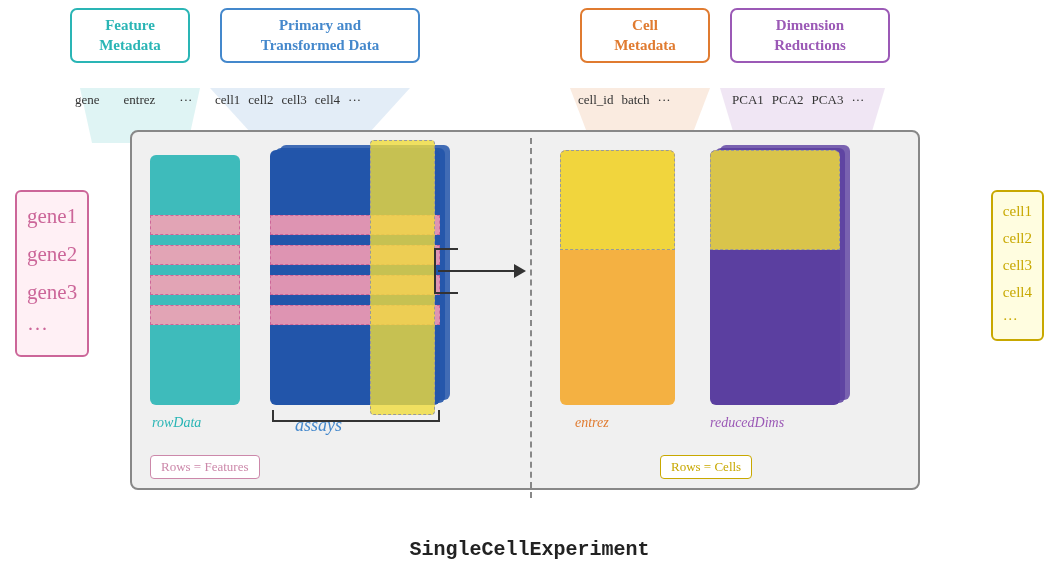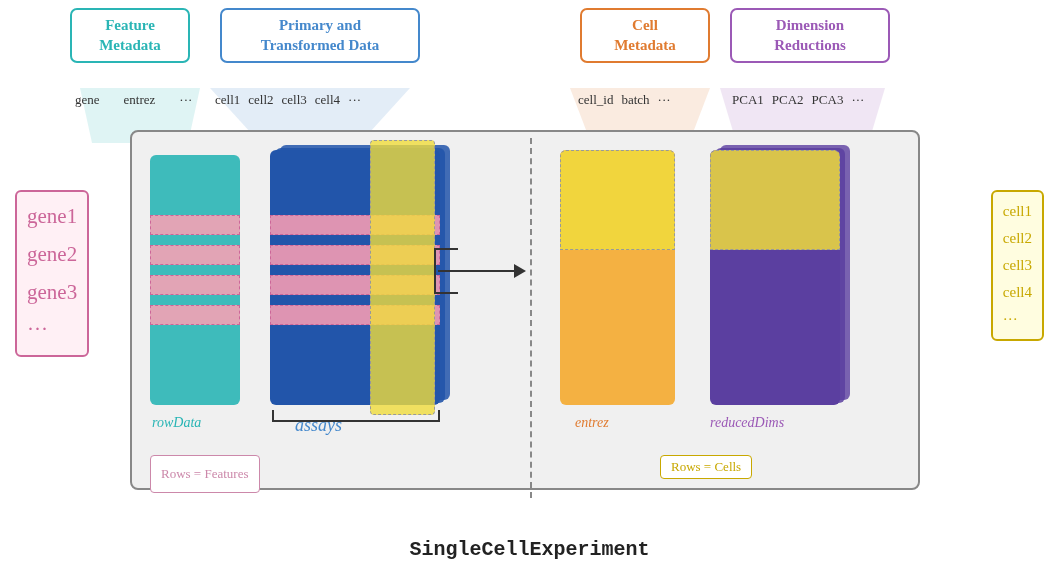--- a/index.html
+++ b/index.html
@@ -348,21 +348,21 @@
       font-size: 14px;
       font-style: italic;
     }
 
     
     .rows-features-label {
       position: absolute;
       top: 455px; left: 150px;
       border: 1.5px solid #cc88aa;
       border-radius: 4px;
-      padding: 10px 10px;
+      padding: 3px 10px;
       color: #cc88aa;
       font-size: 13px;
       background: #fff;
     }
 
     
     .rows-cells-label {
       position: absolute;
       top: 455px; left: 660px;
       border: 1.5px solid #c8a800;

